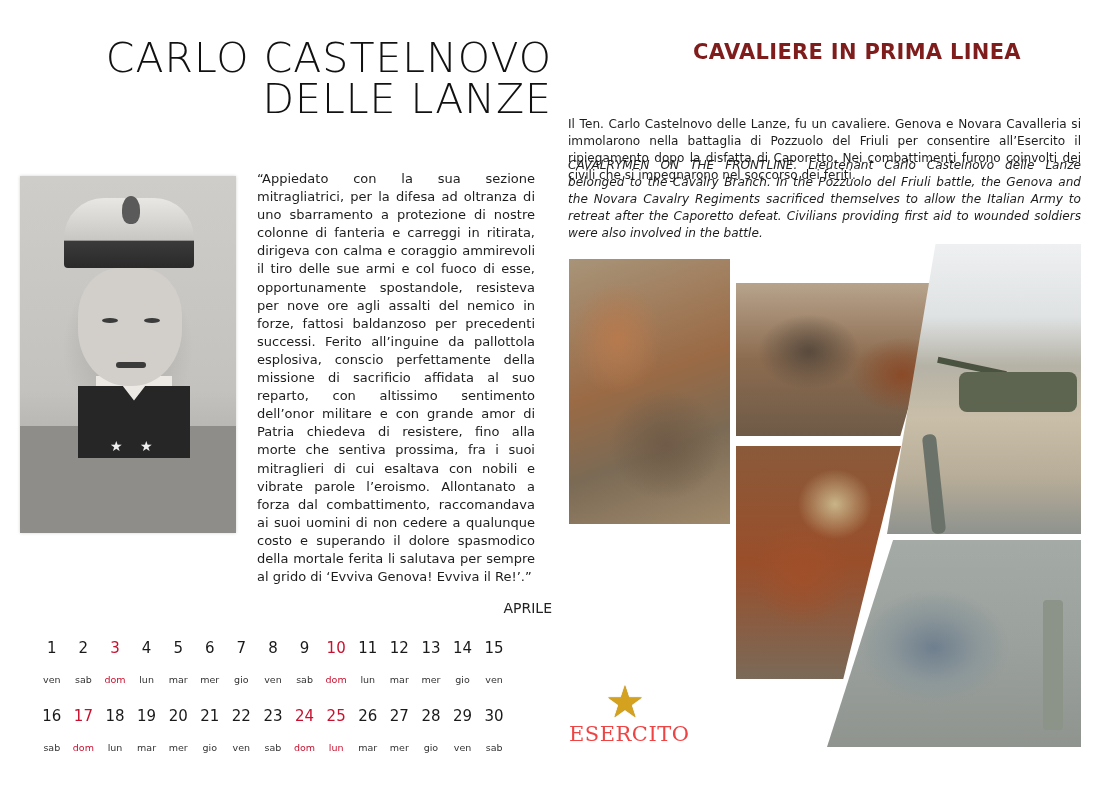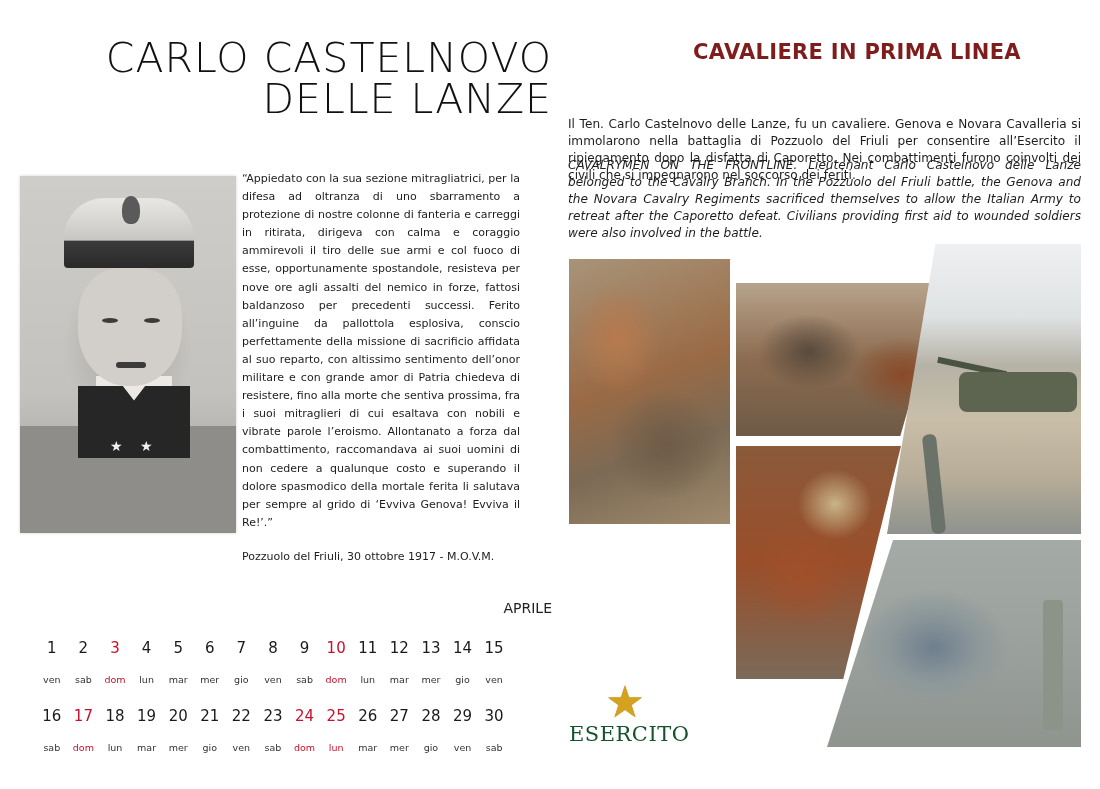--- a/index.html
+++ b/index.html
@@ -21,21 +21,21 @@
     border-radius:40px 40px 4px 4px; }
   .portrait .badge { position:absolute; left:102px; top:20px; width:18px; height:28px; background:#5a5a5a; border-radius:50% 50% 40% 40%; }
   .portrait .face { position:absolute; left:58px; top:92px; width:104px; height:118px; background:#d2cfcb; border-radius:40% 40% 48% 48%; }
   .portrait .eye { position:absolute; top:142px; width:16px; height:5px; background:#3b3b3b; border-radius:50%; }
   .portrait .moust { position:absolute; left:96px; top:186px; width:30px; height:6px; background:#3b3b3b; border-radius:4px; }
   .portrait .collar { position:absolute; left:58px; top:210px; width:112px; height:72px; background:#262626; clip-path:polygon(0 0,40% 0,50% 20%,60% 0,100% 0,100% 100%,0 100%); }
   .portrait .shirt { position:absolute; left:76px; top:200px; width:76px; height:26px; background:#ece9e5; }
   .portrait .body { position:absolute; left:0; top:250px; width:216px; height:110px; background:#8f8d8a; }
   .portrait .star { position:absolute; color:#f0f0f0; font-size:14px; top:262px; }
 
-  .quote { left:242px; top:170px; width:278px; font-size:11px; line-height:18.1px; text-align:justify; color:#1d1d1d; }
+  .quote { left:257px; top:170px; width:278px; font-size:13px; line-height:18.1px; text-align:justify; color:#1d1d1d; }
   .quote p { margin:0; }
   .quote .sig { margin-top:16px; text-align:left; }
 
   .month { left:0; top:600px; width:552px; text-align:right; font-size:14px; color:#222; }
   .cal-row { left:36px; width:496px; display:flex; }
   .cal-cell { width:31.6px; text-align:center; }
   .cal-num { font-size:15px; color:#1a1a1a; }
   .cal-day { font-size:9.5px; color:#333; margin-top:17px; }
   .red { color:#c8102e !important; }
 
@@ -66,21 +66,21 @@
   .p4 .gun { position:absolute; left:50px; top:120px; width:70px; height:6px; background:#4a5240; transform:rotate(12deg); }
   .p4 .barrel { position:absolute; left:40px; top:190px; width:14px; height:100px; background:#6b726a; transform:rotate(-6deg); border-radius:6px; }
   .p5 { left:827px; top:540px; width:254px; height:207px;
         clip-path:polygon(26% 0,100% 0,100% 100%,0 100%);
         background: radial-gradient(ellipse 30% 28% at 42% 52%, #6f7f8e 0%, #8d989a 60%, transparent 100%),
                     linear-gradient(180deg,#a4aaa6 0%,#9ba19d 50%,#8f948f 100%); }
   .p5 .post { position:absolute; left:216px; top:60px; width:20px; height:130px; background:#8c9388; border-radius:4px; }
 
   .logo { left:569px; top:680px; width:112px; text-align:center; }
   .logo-star { font-size:44px; line-height:44px; color:#d4a21e; text-shadow:0 0 1px #a07810; }
-  .logo-text { font-family:"DejaVu Serif", serif; font-size:21px; letter-spacing:0.5px; color:#14532d; margin-top:-2px; }
+  .logo-text { font-family:"DejaVu Serif", serif; font-size:21px; letter-spacing:0.5px; color:#ef4444; margin-top:-2px; }
 </style>
 </head>
 <body>
 
 <div class="abs main-title">
   <span>CARLO CASTELNOVO</span>
   <span>DELLE LANZE</span>
 </div>
 
 <div class="abs portrait" title="Portrait of Carlo Castelnovo delle Lanze in uniform">
@@ -92,21 +92,20 @@
   <div class="face"></div>
   <div class="eye" style="left:82px;"></div>
   <div class="eye" style="left:124px;"></div>
   <div class="moust"></div>
   <div class="cap"></div>
   <div class="badge"></div>
 </div>
 
 <div class="abs quote">
   <p>“Appiedato con la sua sezione mitragliatrici, per la difesa ad oltranza di uno sbarramento a protezione di nostre colonne di fanteria e carreggi in ritirata, dirigeva con calma e coraggio ammirevoli il tiro delle sue armi e col fuoco di esse, opportunamente spostandole, resisteva per nove ore agli assalti del nemico in forze, fattosi baldanzoso per precedenti successi. Ferito all’inguine da pallottola esplosiva, conscio perfettamente della missione di sacrificio affidata al suo reparto, con altissimo sentimento dell’onor militare e con grande amor di Patria chiedeva di resistere, fino alla morte che sentiva prossima, fra i suoi mitraglieri di cui esaltava con nobili e vibrate parole l’eroismo. Allontanato a forza dal combattimento, raccomandava ai suoi uomini di non cedere a qualunque costo e superando il dolore spasmodico della mortale ferita li salutava per sempre al grido di ‘Evviva Genova! Evviva il Re!’.”</p>
-  <p class="sig">Pozzuolo del Friuli, 30 ottobre 1917 - M.O.V.M.</p>
 </div>
 
 <div class="abs month">APRILE</div>
 
 <div class="abs cal-row" style="top:639px;" id="row1">
     <div class="cal-cell">
       <div class="cal-num">1</div>
       <div class="cal-day">ven</div>
     </div>
     <div class="cal-cell">

